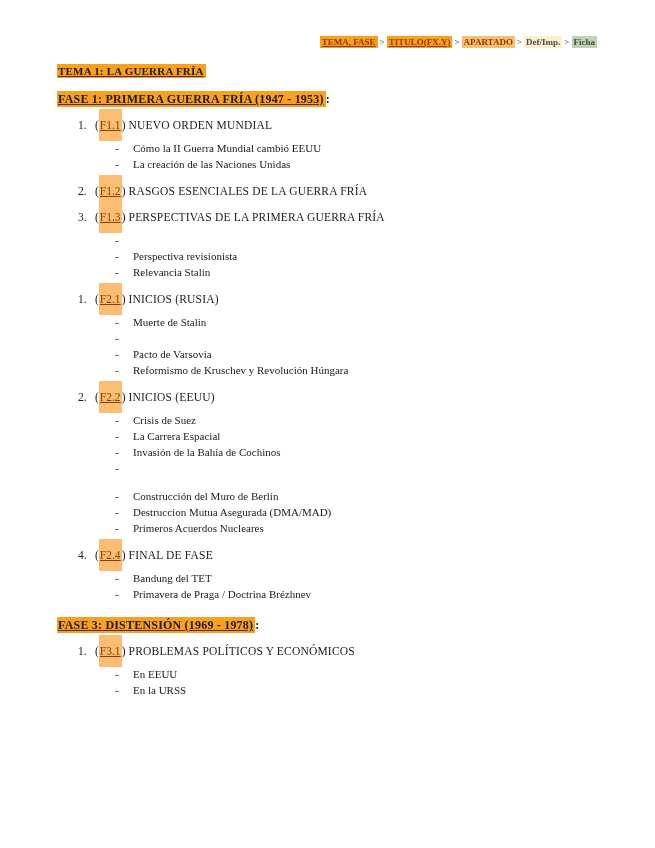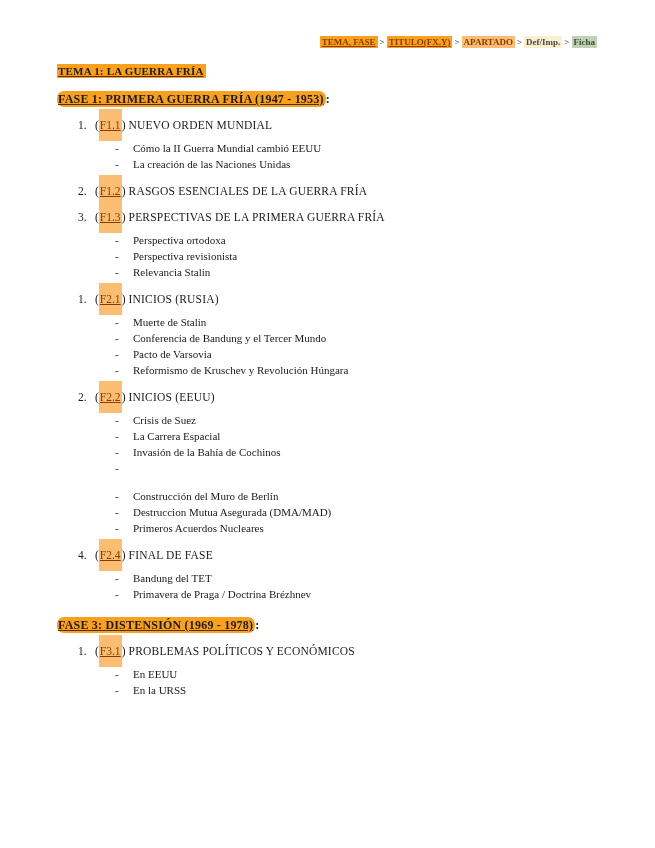--- a/index.html
+++ b/index.html
@@ -51,21 +51,20 @@
   }
   .section{margin:0;}
   .heading-line{margin:15px 0 12px 0;line-height:14px;}
   .section:first-child .heading-line{margin-top:0;}
   .heading-text{
     font-size:12px;font-weight:bold;
     padding:1px 2px 1px 1px;
     text-decoration:underline;
     text-decoration-color:#5e2b00;
     letter-spacing:0.2px;
-    border-radius:7px;
   }
   .heading-suffix{font-size:12px;font-weight:bold;color:#1a1a1a;}
 
   .items{margin:0;padding:0;list-style:none;}
   .item{margin:12px 0 12px 0;}
   .item-line{padding-left:21px;font-size:11.5px;line-height:14px;}
   .num{display:inline-block;width:17px;}
   .paren{color:#1a1a1a;}
   .fcode{
     color:#8b3c00;
@@ -124,21 +123,20 @@
 
   </div>
 
   <div class="item">
     <div class="item-line">
       <span class="num">3.</span><span class="paren">(</span><span class="fcode hl-light-orange">F1.3</span><span class="paren">)</span><span class="item-title"> PERSPECTIVAS DE LA PRIMERA GUERRA FRÍA</span>
     </div>
     <div class="bullets">
   <div class="bullet">
     <span class="dash">-</span>
-    <span class="bullet-text">Perspectiva ortodoxa</span>
   </div>
 
   <div class="bullet">
     <span class="dash">-</span>
     <span class="bullet-text">Perspectiva revisionista</span>
   </div>
 
   <div class="bullet">
     <span class="dash">-</span>
     <span class="bullet-text">Relevancia Stalin</span>
@@ -155,21 +153,20 @@
       <span class="num">1.</span><span class="paren">(</span><span class="fcode hl-light-orange">F2.1</span><span class="paren">)</span><span class="item-title"> INICIOS (RUSIA)</span>
     </div>
     <div class="bullets">
   <div class="bullet">
     <span class="dash">-</span>
     <span class="bullet-text">Muerte de Stalin</span>
   </div>
 
   <div class="bullet">
     <span class="dash">-</span>
-    <span class="bullet-text">Conferencia de Bandung y el Tercer Mundo</span>
   </div>
 
   <div class="bullet">
     <span class="dash">-</span>
     <span class="bullet-text">Pacto de Varsovia</span>
   </div>
 
   <div class="bullet">
     <span class="dash">-</span>
     <span class="bullet-text">Reformismo de Kruschev y Revolución Húngara</span>

